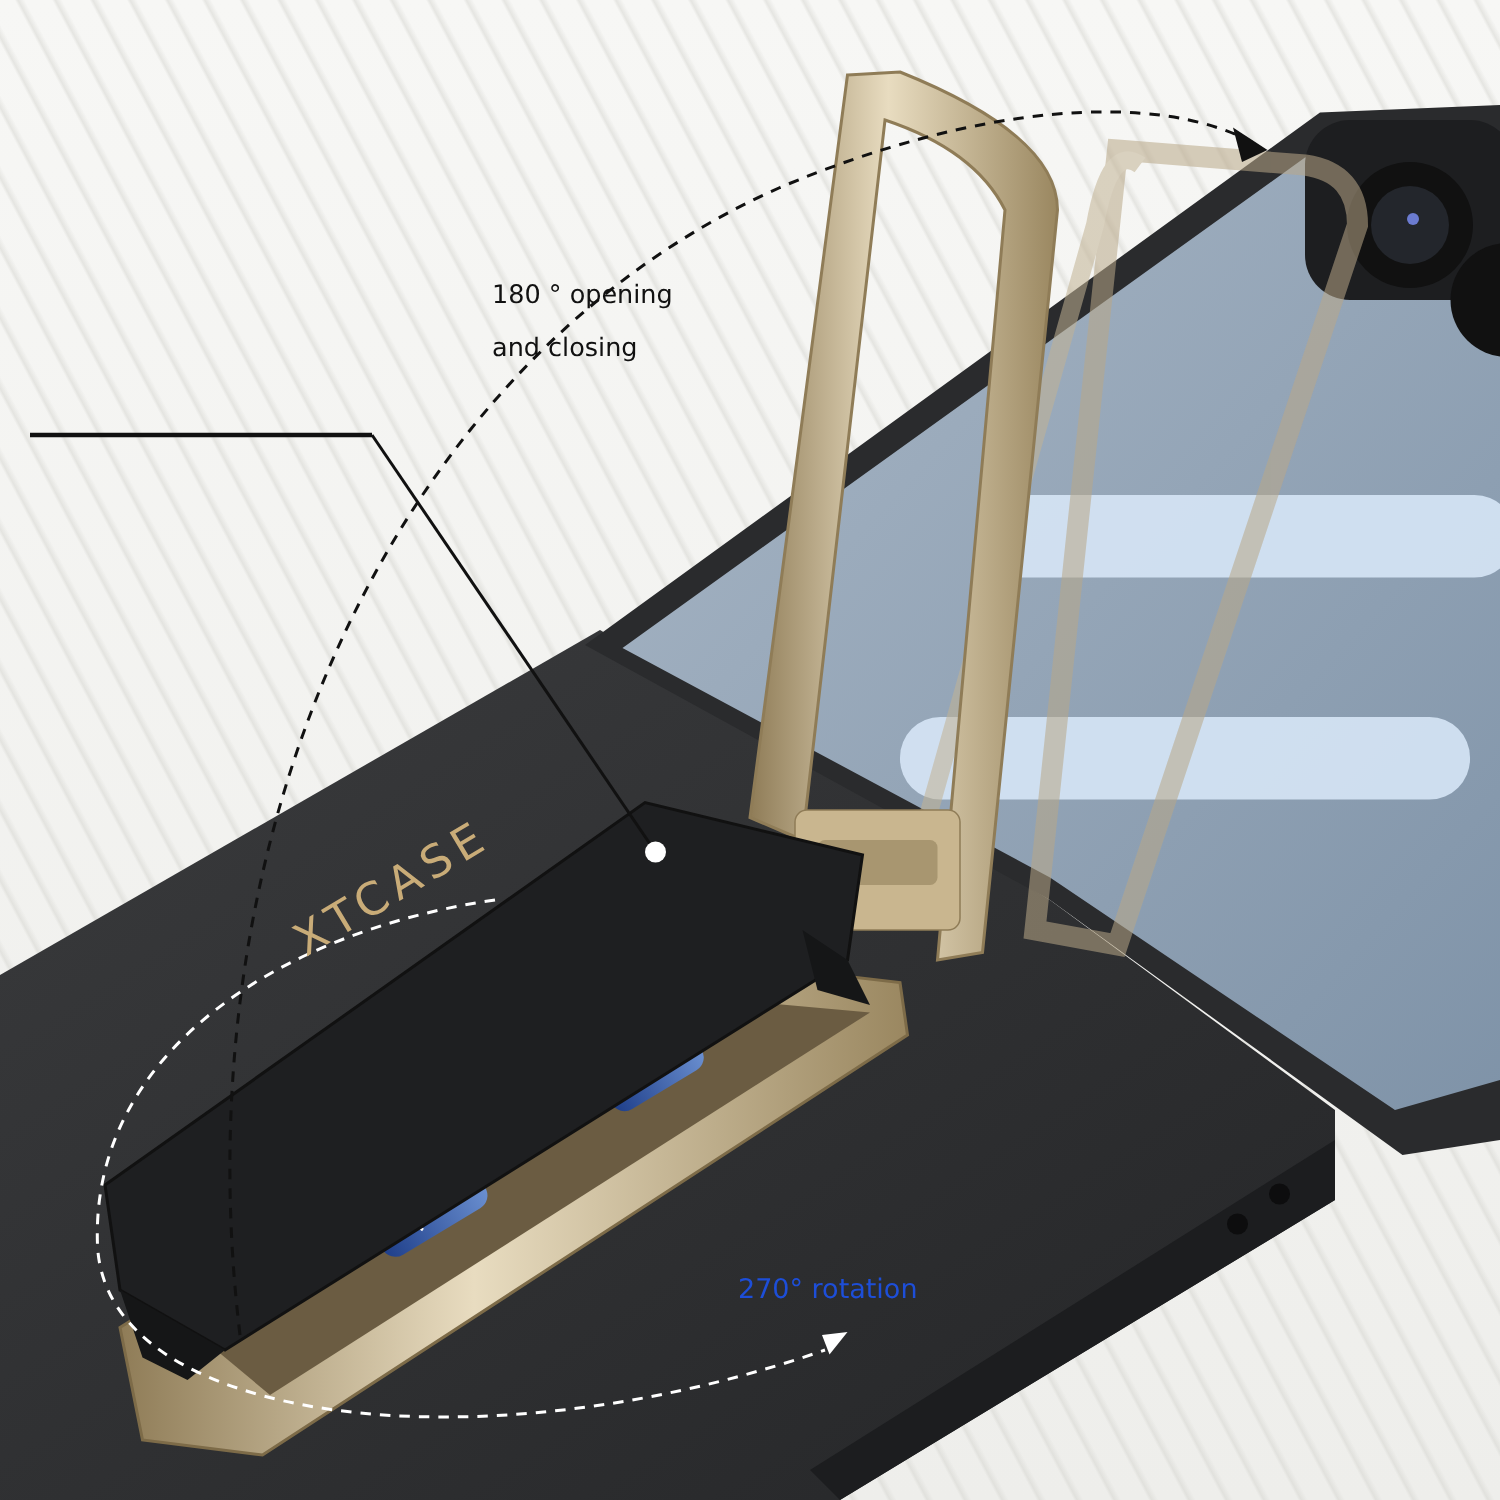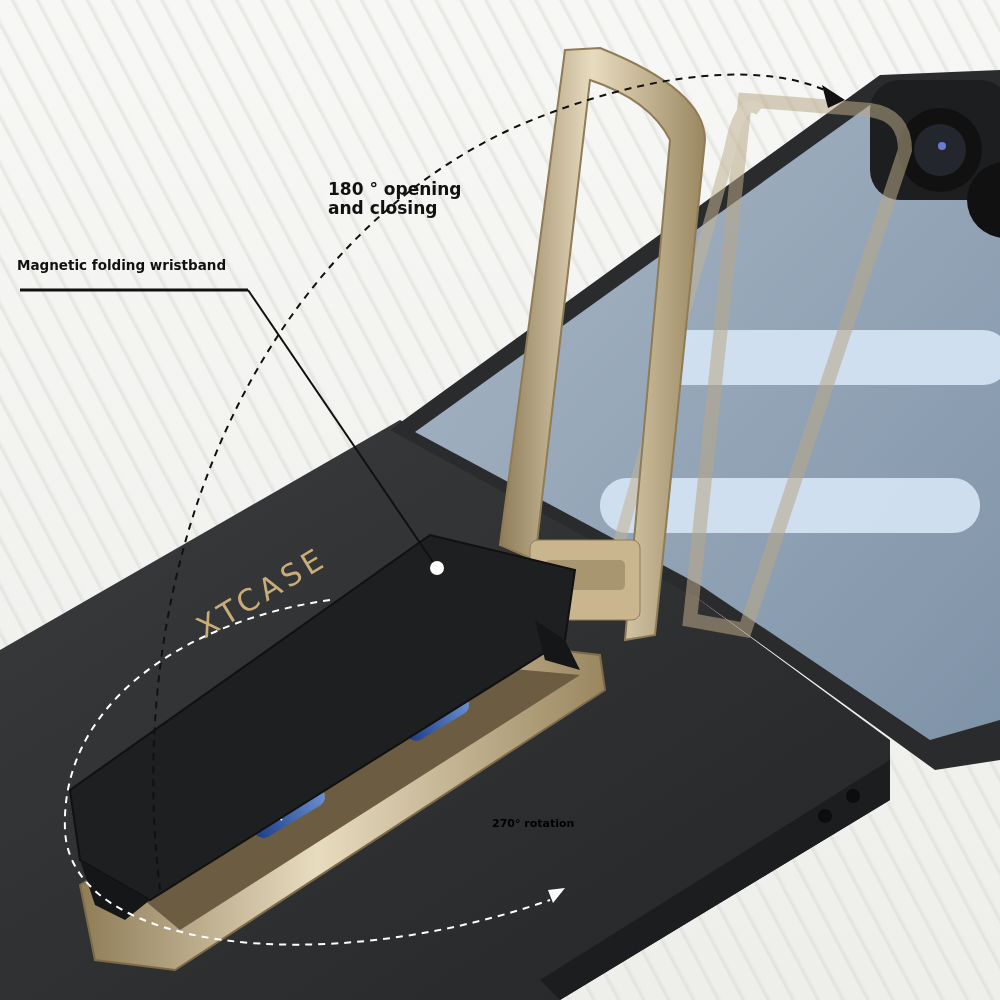--- a/index.html
+++ b/index.html
@@ -15,26 +15,26 @@
         repeating-linear-gradient(62deg, rgba(255,255,255,0) 0px, rgba(255,255,255,0) 16px, rgba(215,215,210,0.55) 18px, rgba(255,255,255,0) 22px),
         linear-gradient(180deg, #f7f7f5 0%, #eeeeeb 100%);
     }
     svg.scene { position: absolute; left: 0; top: 0; }
     .headline {
       position: absolute; left: 12px; top: 58px;
       font-weight: bold; font-size: 29px; line-height: 39px; color: #111;
       letter-spacing: -0.3px; white-space: pre-line;
     }
     .callout {
-      position: absolute; font-weight: bold; color: #111;
-      font-size: 17px; line-height: 19px; white-space: pre-line;
+      position: absolute; font-weight: normal; color: #111;
+      font-size: 17px; line-height: 35px; white-space: pre-line;
     }
     .callout.open { left: 328px; top: 180px; }
     .callout.band { left: 17px; top: 256px; font-size: 13.5px; }
-    .callout.rot { left: 492px; top: 814px; color: #000000; font-size: 11px; }
+    .callout.rot { left: 492px; top: 842px; color: #1d4ed8; font-size: 18px; }
     .brand {
       position: absolute; left: 208px; top: 610px;
       color: #c9ac78; font-size: 30px; letter-spacing: 5px;
       font-family: "DejaVu Sans", sans-serif; font-weight: normal;
       transform: rotate(-31deg); transform-origin: left bottom;
     }
   </style>
 </head>
 <body>
 
@@ -127,16 +127,15 @@
     </g>
 
     <g>
       <circle cx="825" cy="816" r="7" fill="#0d0d0e"></circle>
       <circle cx="853" cy="796" r="7" fill="#0d0d0e"></circle>
     </g>
   </svg>
 
   <div class="callout open">180 °   opening
 and closing</div>
-  <div class="callout band">Magnetic folding wristband</div>
   <div class="callout rot">270°   rotation</div>
   <div class="brand">XTCASE</div>
 </div>
 
 </body></html>

